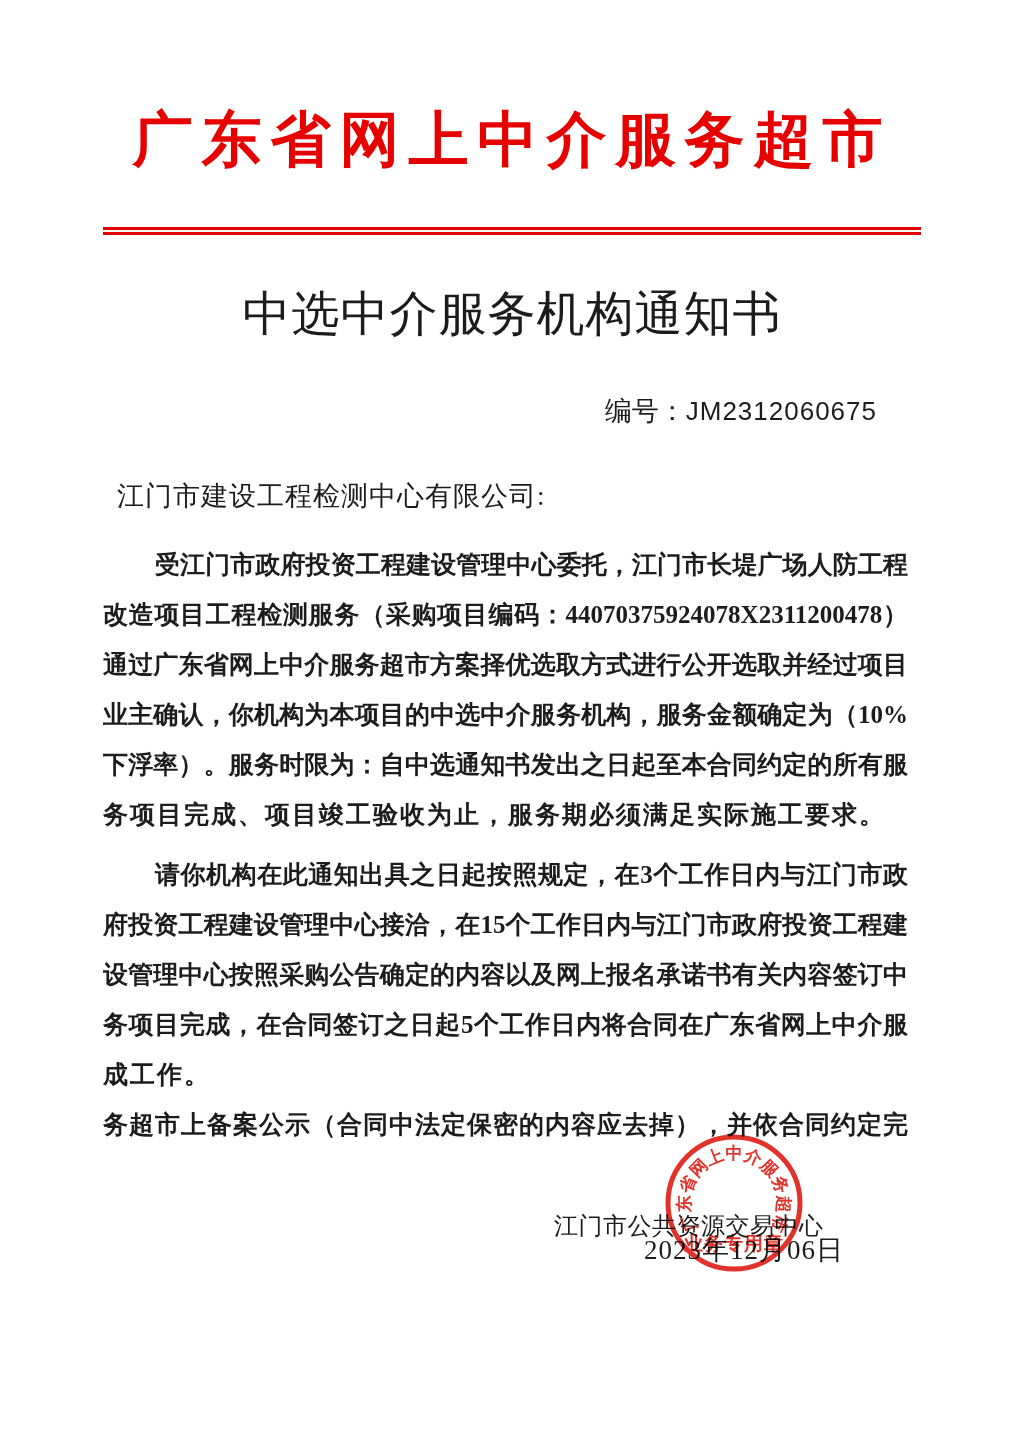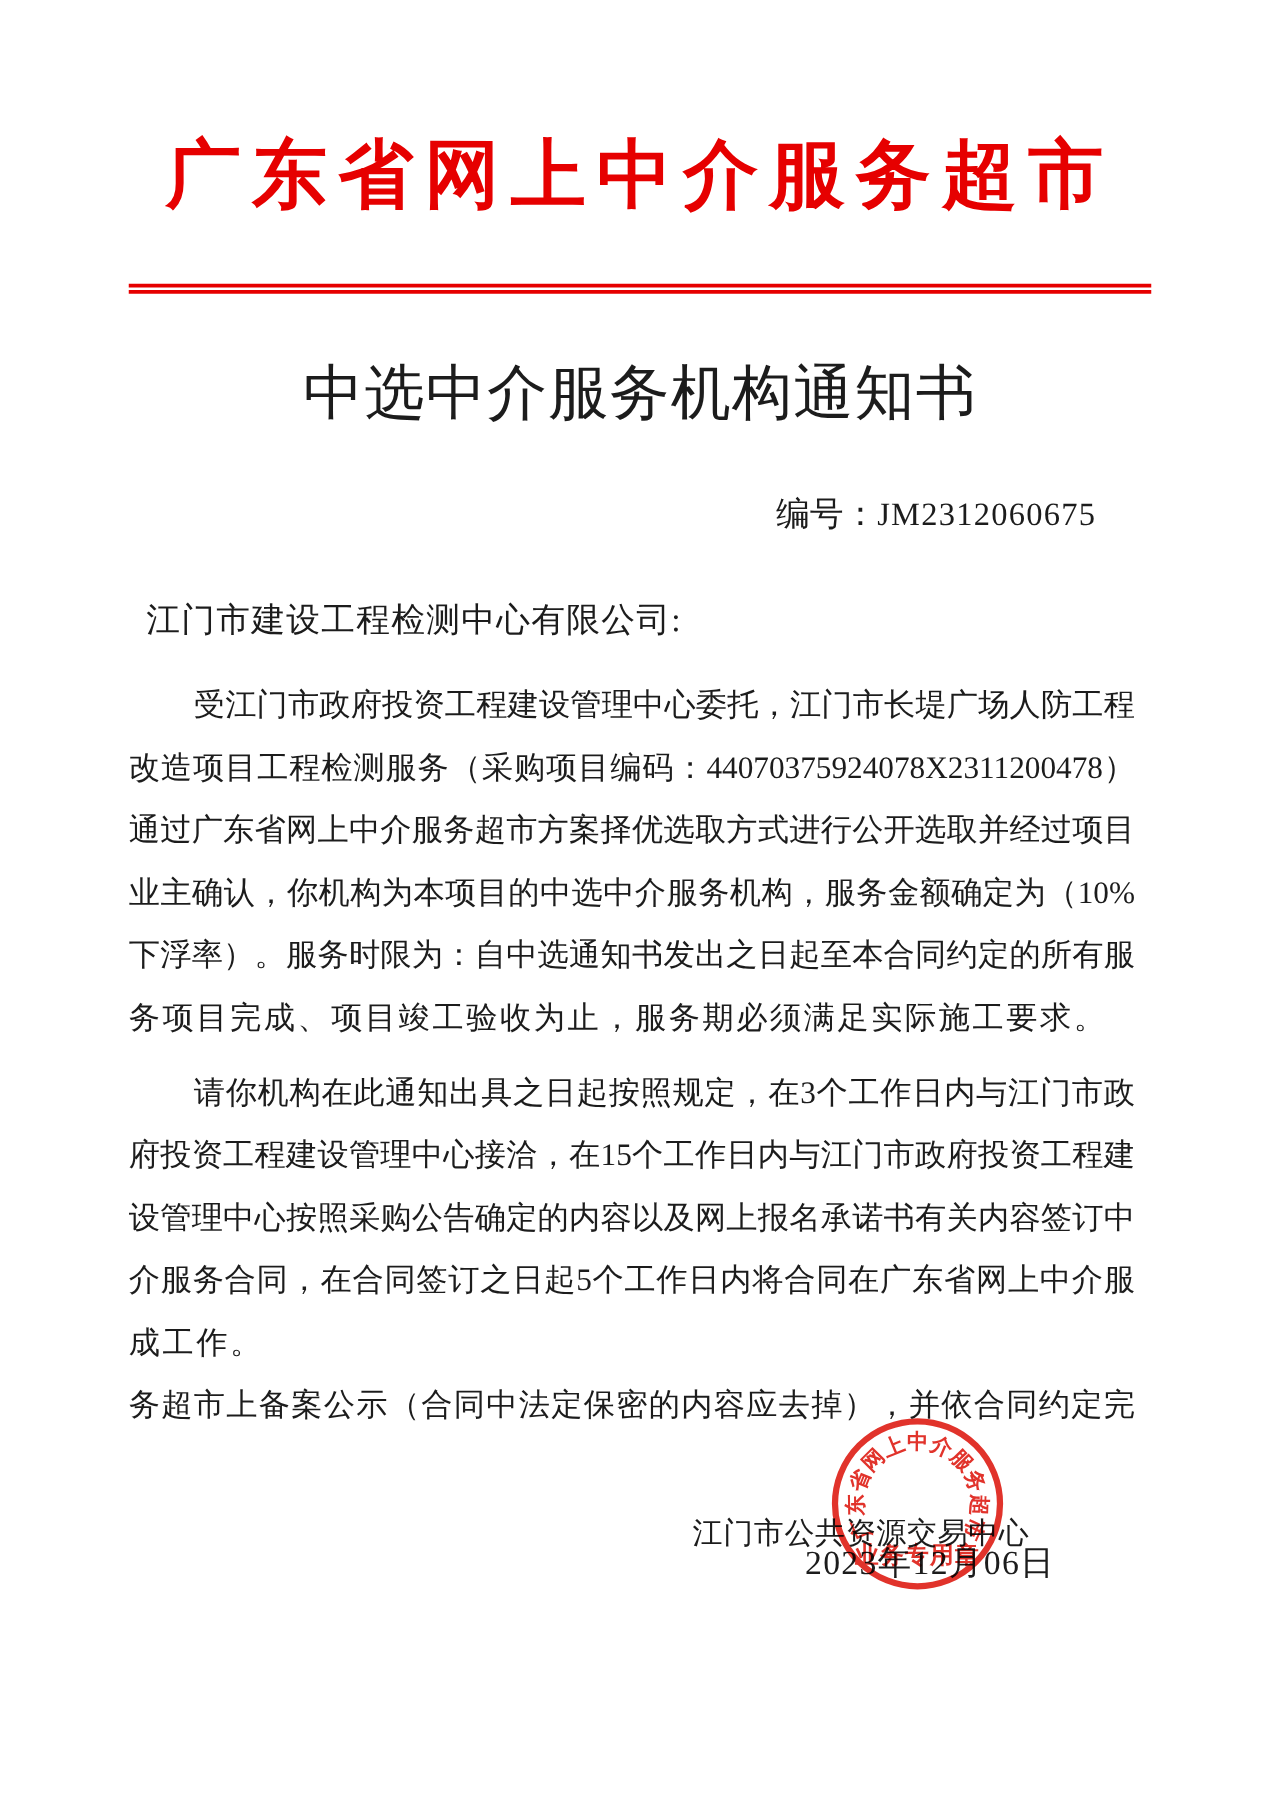--- a/index.html
+++ b/index.html
@@ -37,21 +37,21 @@
     font-size:48px;font-weight:500;
     letter-spacing:1px;
     white-space:nowrap;
   }
   .doc-number{
     position:absolute;top:381px;right:147px;
     font-size:27px;
     white-space:nowrap;
   }
   .doc-number .num{
-    font-family:Liberation Serif, serif;
+    font-family:Liberation Sans, sans-serif;
     font-size:26px;
     letter-spacing:1px;
   }
   .addressee{
     position:absolute;top:466px;left:117px;
     font-size:27px;
     letter-spacing:1px;
     white-space:nowrap;
   }
   .body-text{
@@ -59,20 +59,21 @@
     font-size:25px;
   }
   .para{margin:0;}
   .para + .para{margin-top:10px;}
   .bline{
     height:50px;line-height:50px;
     text-align:justify;
     text-align-last:justify;
     white-space:nowrap;
     overflow:hidden;
+    font-weight:bold;
   }
   .bline.indent{padding-left:52px;}
   .bline.last{text-align-last:left;letter-spacing:2px;}
   .sig-org{
     position:absolute;top:1198px;left:554px;
     font-size:24px;
     letter-spacing:0.5px;
     white-space:nowrap;
   }
   .sig-date{
@@ -117,21 +118,21 @@
       <div class="bline">改造项目工程检测服务（采购项目编码：44070375924078X2311200478）</div>
       <div class="bline">通过广东省网上中介服务超市方案择优选取方式进行公开选取并经过项目</div>
       <div class="bline">业主确认，你机构为本项目的中选中介服务机构，服务金额确定为（10%</div>
       <div class="bline">下浮率）。服务时限为：自中选通知书发出之日起至本合同约定的所有服</div>
       <div class="bline last">务项目完成、项目竣工验收为止，服务期必须满足实际施工要求。</div>
     </div>
     <div class="para">
       <div class="bline indent">请你机构在此通知出具之日起按照规定，在3个工作日内与江门市政</div>
       <div class="bline">府投资工程建设管理中心接洽，在15个工作日内与江门市政府投资工程建</div>
       <div class="bline">设管理中心按照采购公告确定的内容以及网上报名承诺书有关内容签订中</div>
-      <div class="bline">介服务合同，在合同签订之日起5个工作日内将合同在广东省网上中介服</div>
+      <div class="bline">务项目完成，在合同签订之日起5个工作日内将合同在广东省网上中介服</div>
       <div class="bline last">成工作。</div>
       <div class="bline">务超市上备案公示（合同中法定保密的内容应去掉），并依合同约定完</div>
     </div>
   </div>
 
   <div class="sig-org">江门市公共资源交易中心</div>
   <div class="sig-date">2023年12月06日</div>
 
   <svg class="stamp" viewBox="0 0 150 150" width="150" height="150" xmlns="http://www.w3.org/2000/svg">
     <defs>

